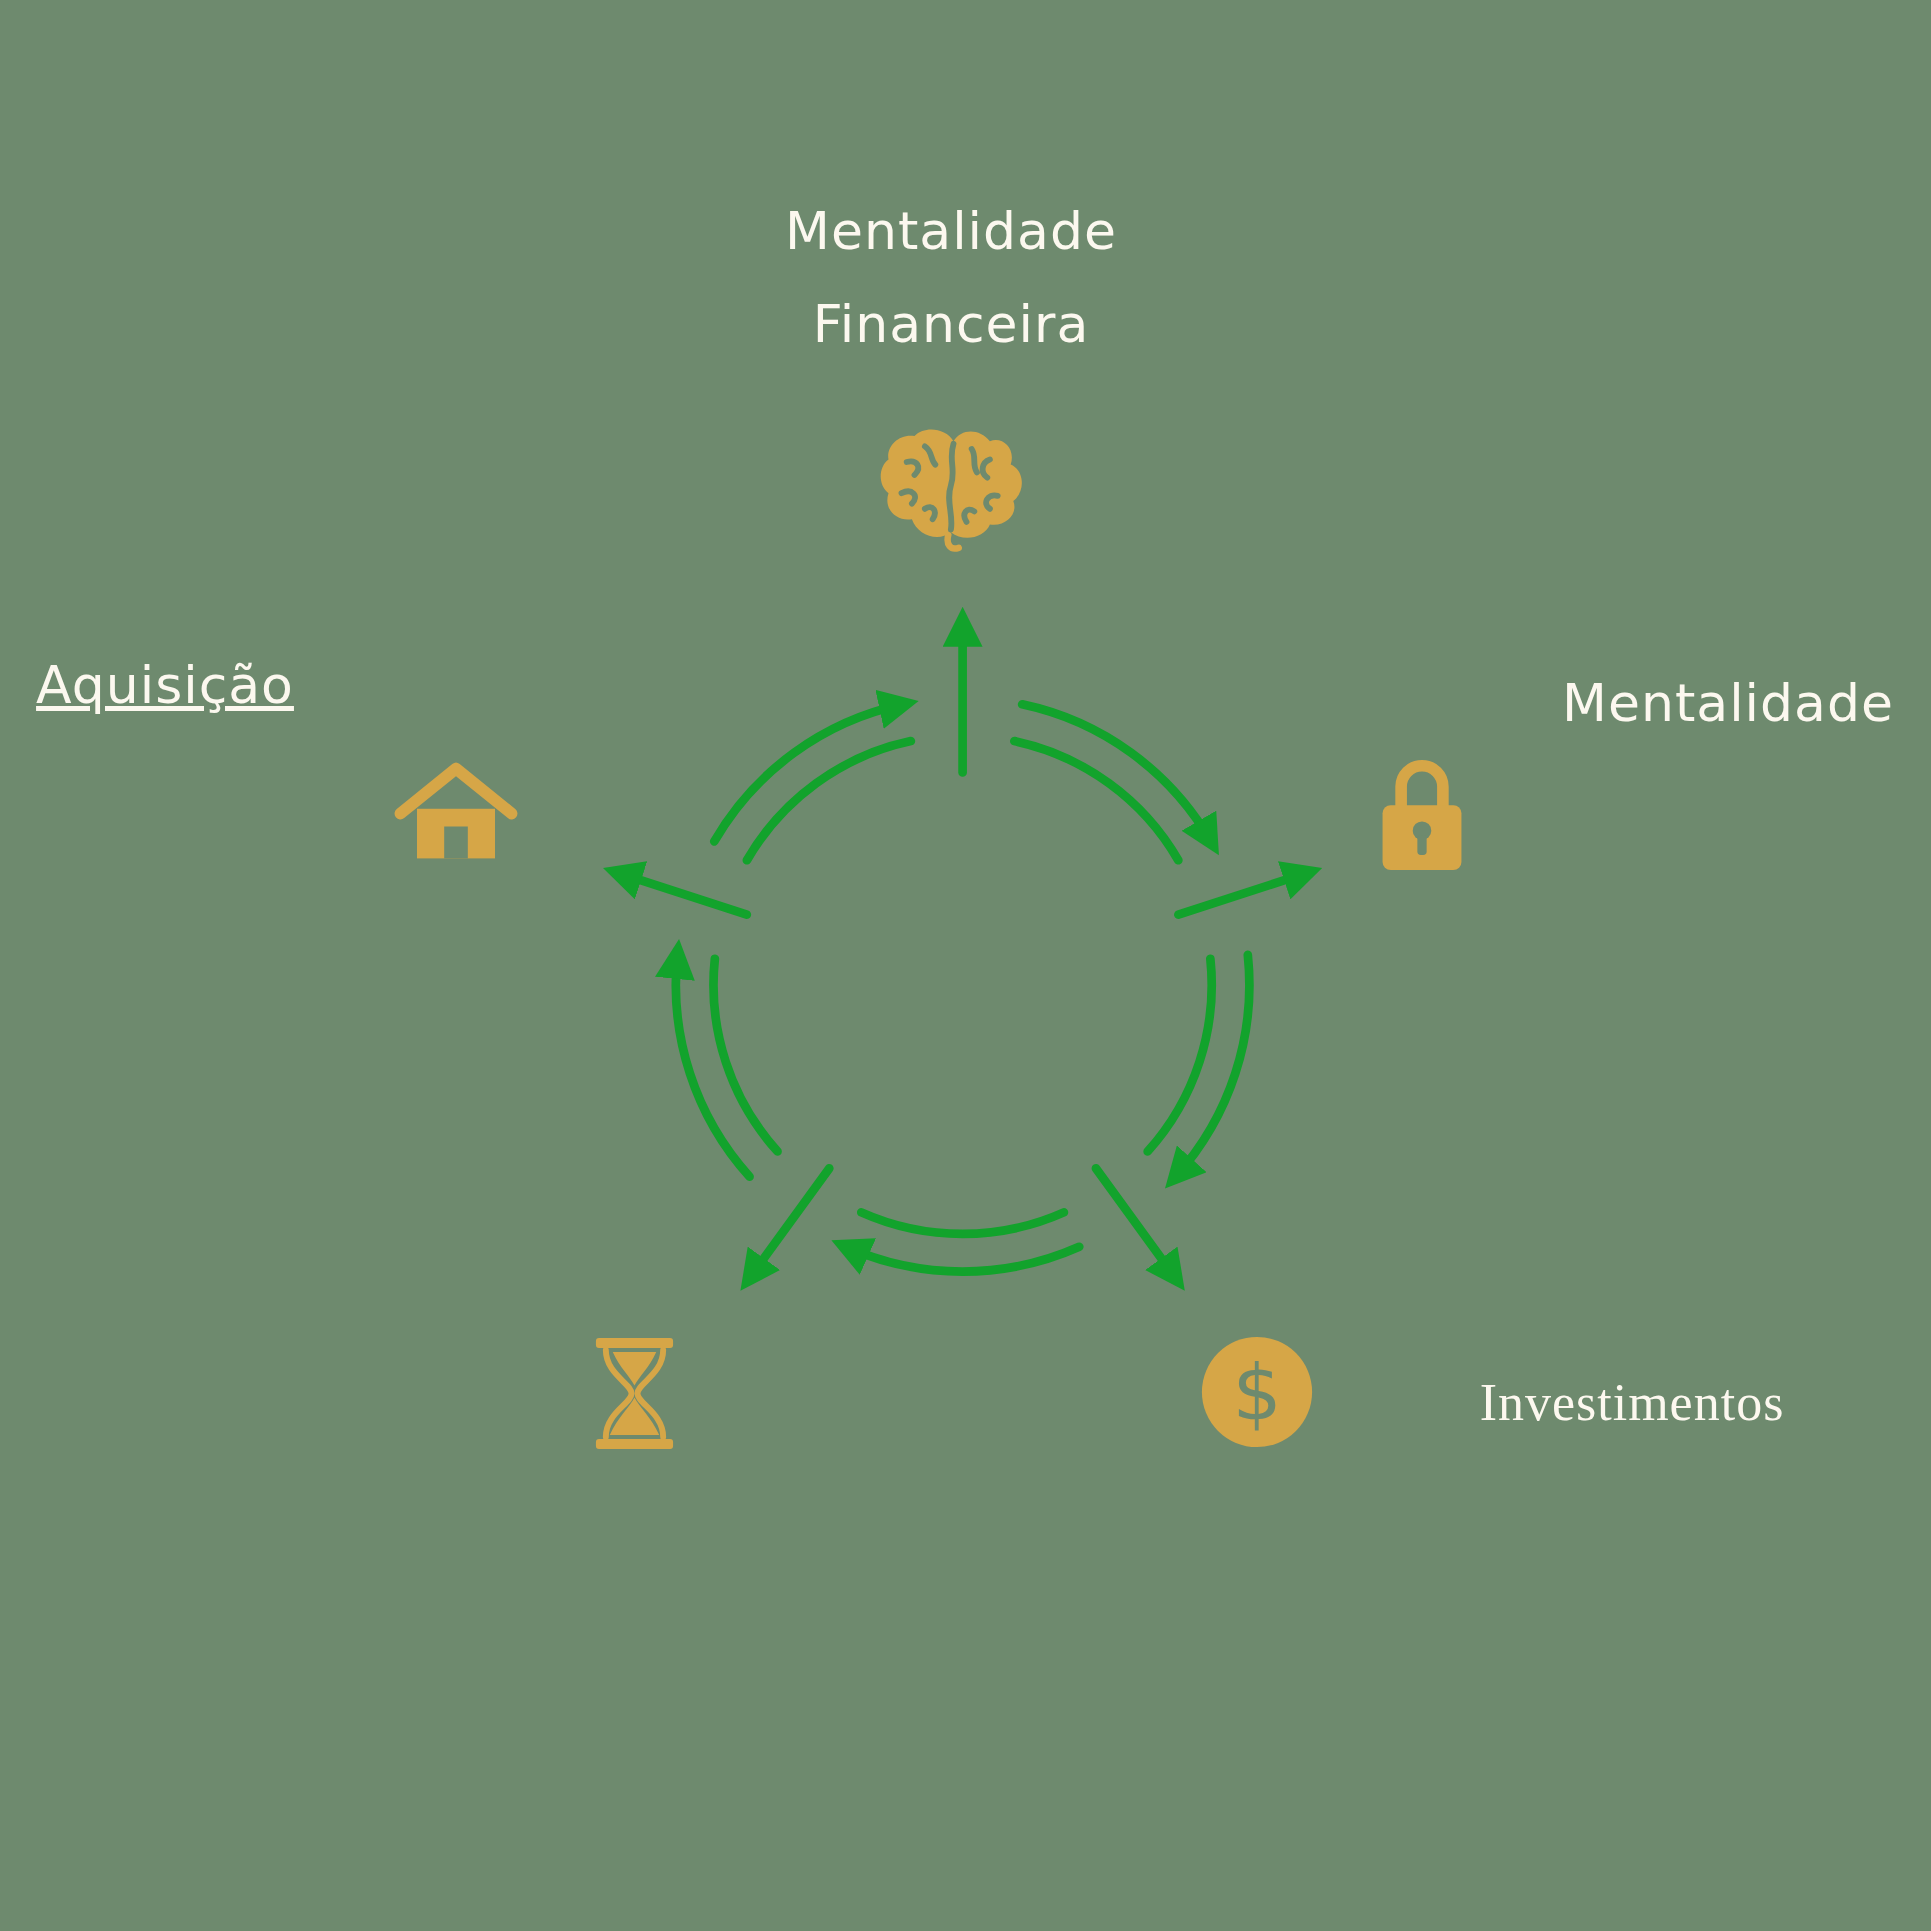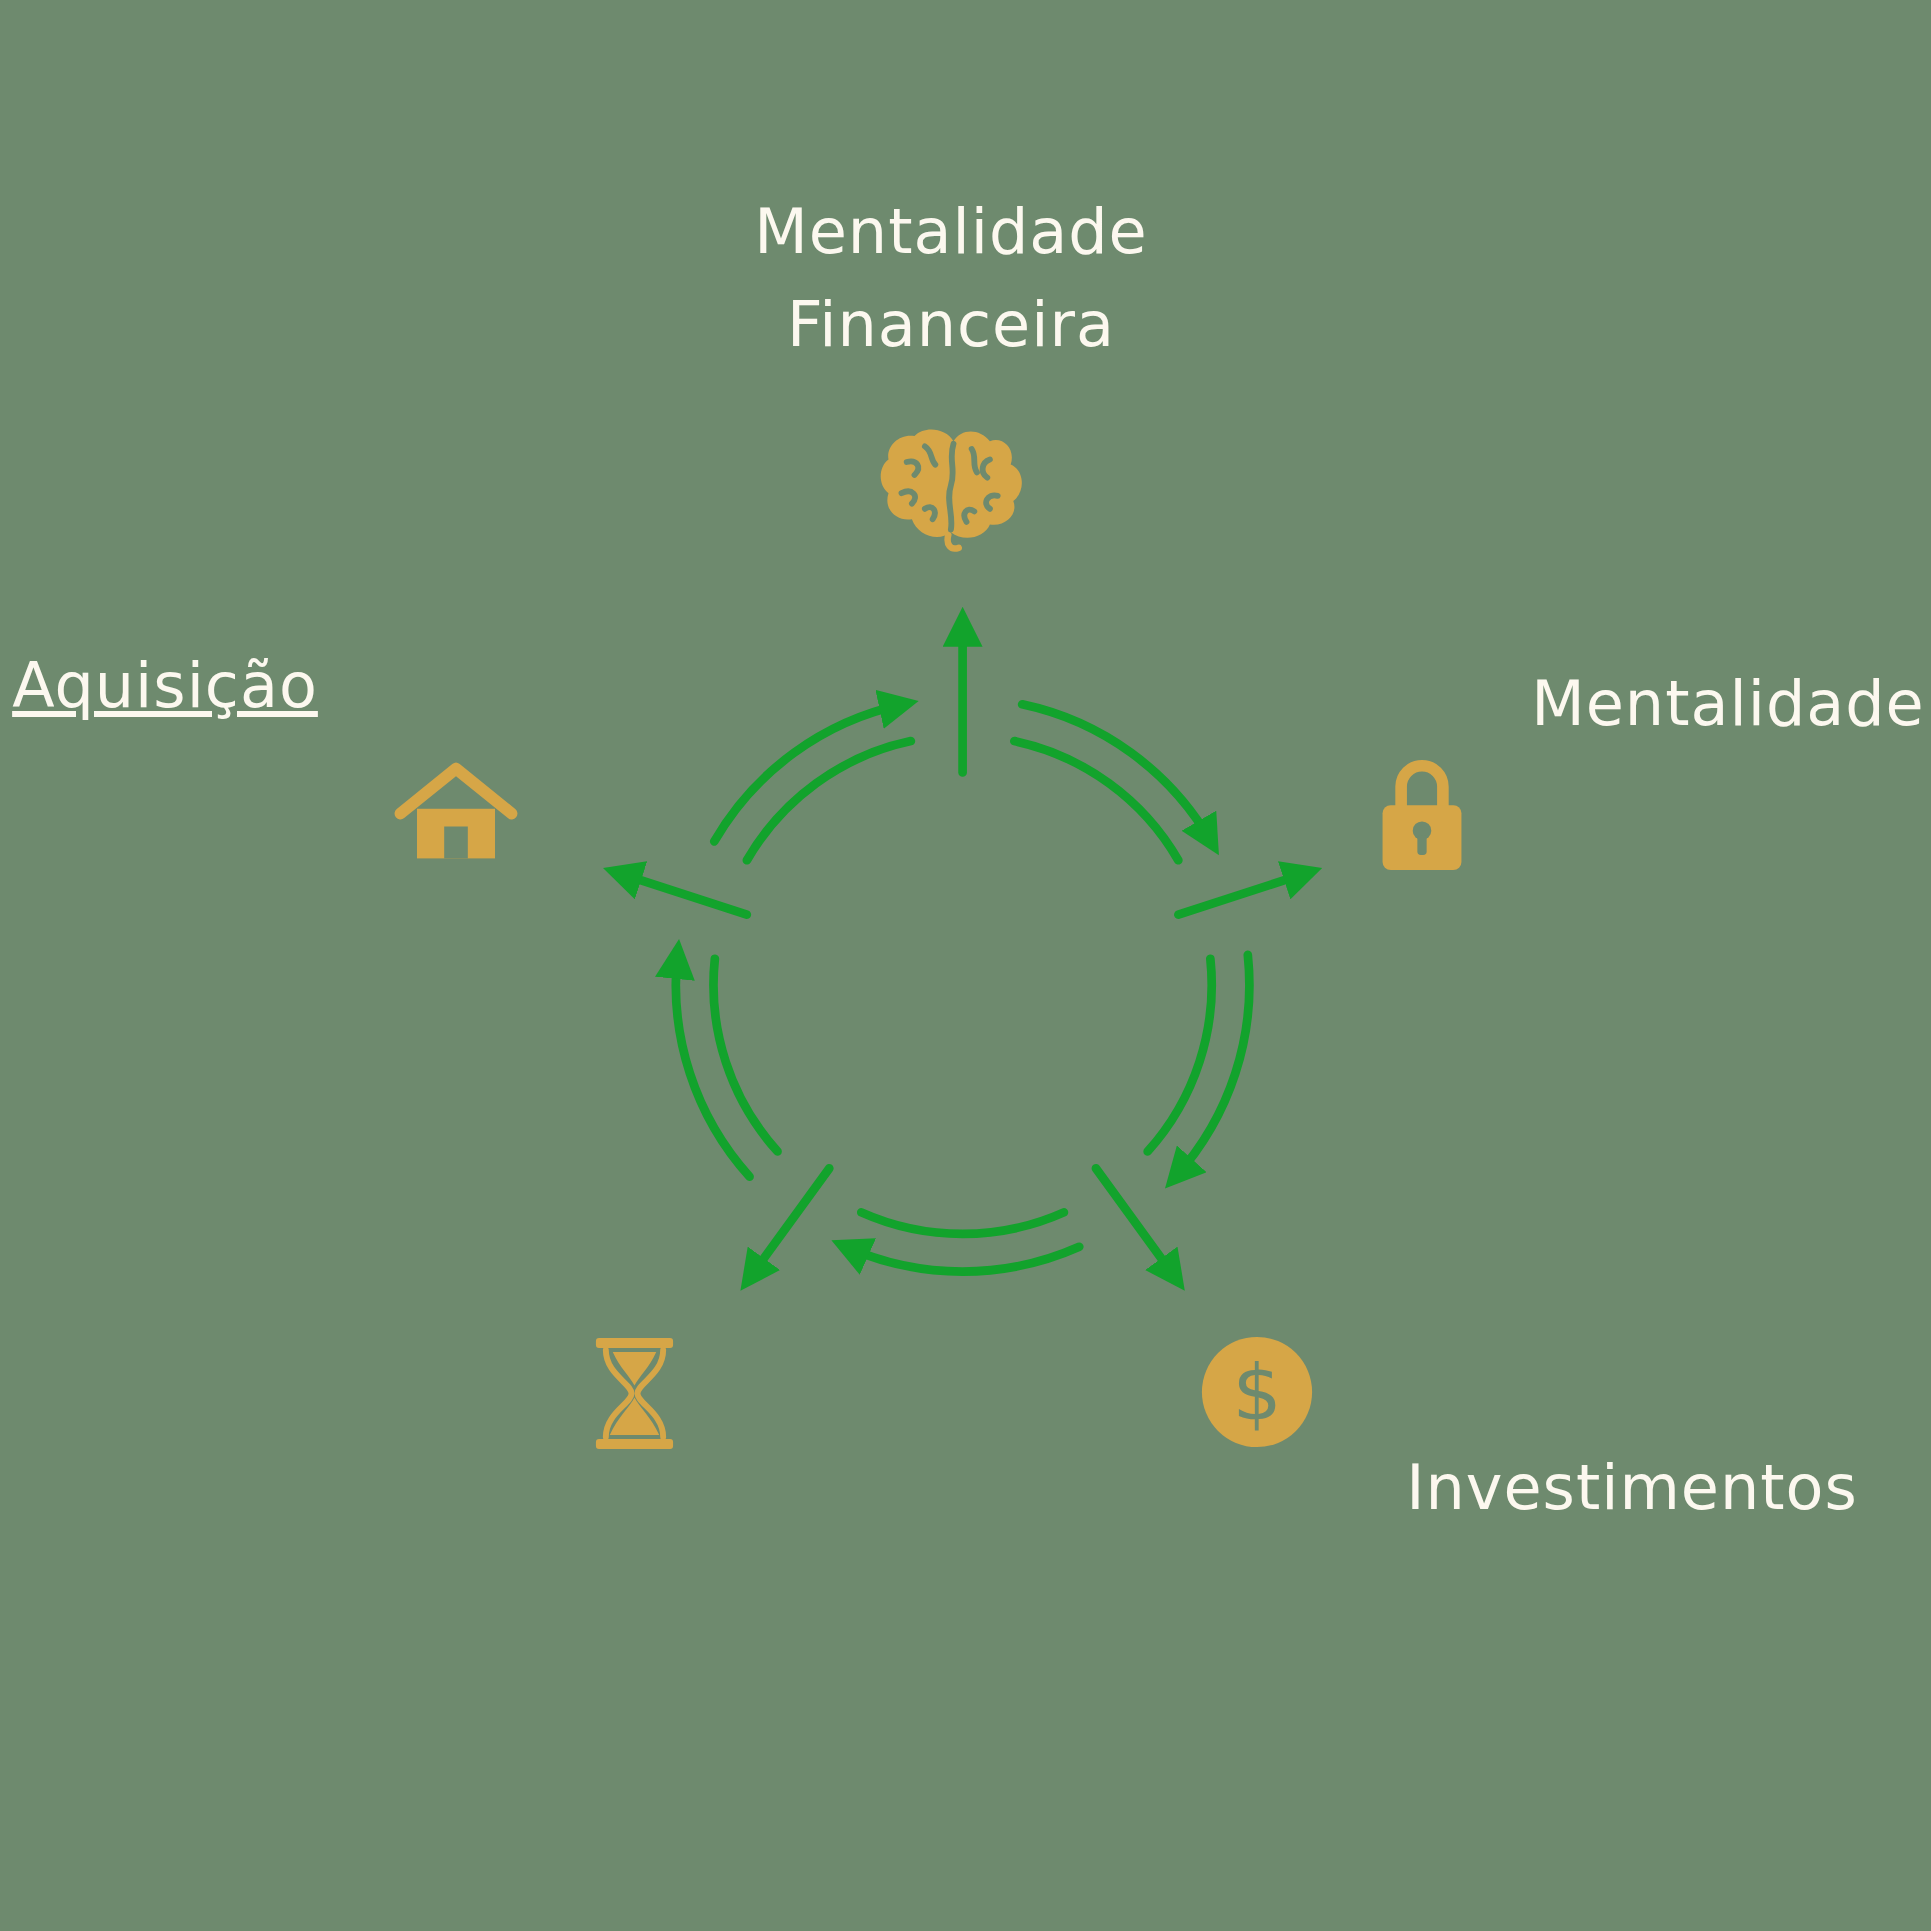--- a/index.html
+++ b/index.html
@@ -14,21 +14,21 @@
     background:var(--background);
     font-family:"DejaVu Sans","Liberation Sans",sans-serif;
   }
   .canvas{position:relative;width:1931px;height:1931px;background:var(--background);}
   .cycle-svg{position:absolute;left:0;top:0;}
   .node-label{
     position:absolute;
     transform:translateX(-50%);
     text-align:center;
     color:var(--text);
-    font-size:62px;
+    font-size:52px;
     line-height:93px;
     font-weight:400;
     white-space:nowrap;
     letter-spacing:1px;
   }
   .single{line-height:77px;}
   .icon{position:absolute;}
   .g-fill{fill:var(--icon-gold);}
   .bg-fill{fill:var(--background);}
   .g-stroke{stroke:var(--icon-gold);fill:none;}
@@ -92,21 +92,21 @@
   <div class="node-label" style="left:1728px;top:657px;">
     <div>Mentalidade</div>
   </div>
   <svg class="icon" style="left:1364px;top:740px;" width="116" height="150" viewBox="0 0 100 125">
     <path class="g-stroke" stroke-width="10" stroke-linecap="round" d="M32,58 L32,38 A18,18 0 0 1 68,38 L68,58"></path>
     <rect class="g-fill" x="16" y="54" width="68" height="56" rx="7"></rect>
     <circle class="bg-fill" cx="50" cy="76" r="8"></circle>
     <rect class="bg-fill" x="46" y="80" width="8" height="17" rx="3"></rect>
   </svg>
 
-  <div class="node-label single" style="left:1632px;top:1449px;">
+  <div class="node-label single" style="left:1632px;top:1364px;font-family:Liberation Serif, serif;">
     <div>Investimentos</div>
   </div>
   <svg class="icon" style="left:1199px;top:1334px;" width="116" height="116" viewBox="0 0 120 120">
     <circle class="g-fill" cx="60" cy="60" r="57"></circle>
     <text class="bg-fill" x="60" y="88" text-anchor="middle" font-size="80" font-weight="500">$</text>
   </svg>
 
   <svg class="icon" style="left:590px;top:1321px;" width="89" height="145" viewBox="0 0 90 112">
     <rect class="g-fill" x="6" y="0" width="78" height="10" rx="3"></rect>
     <rect class="g-fill" x="6" y="102" width="78" height="10" rx="3"></rect>

